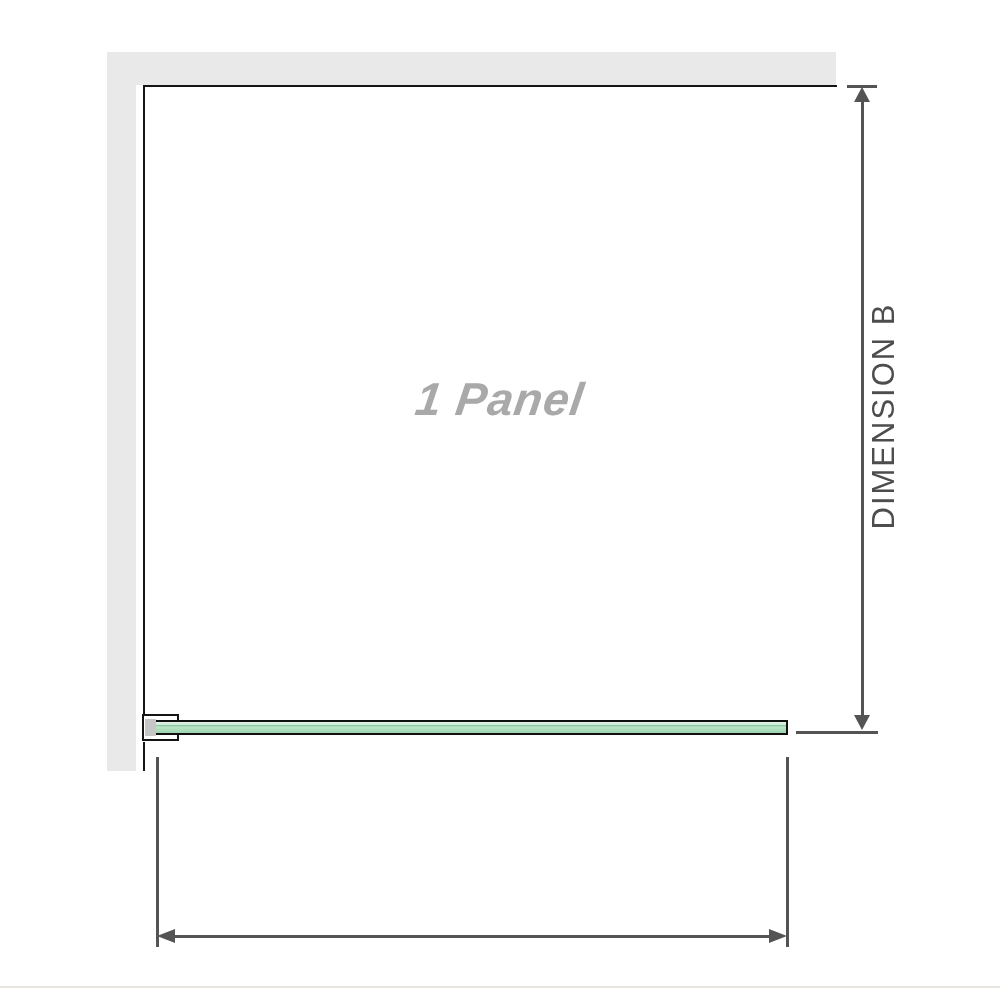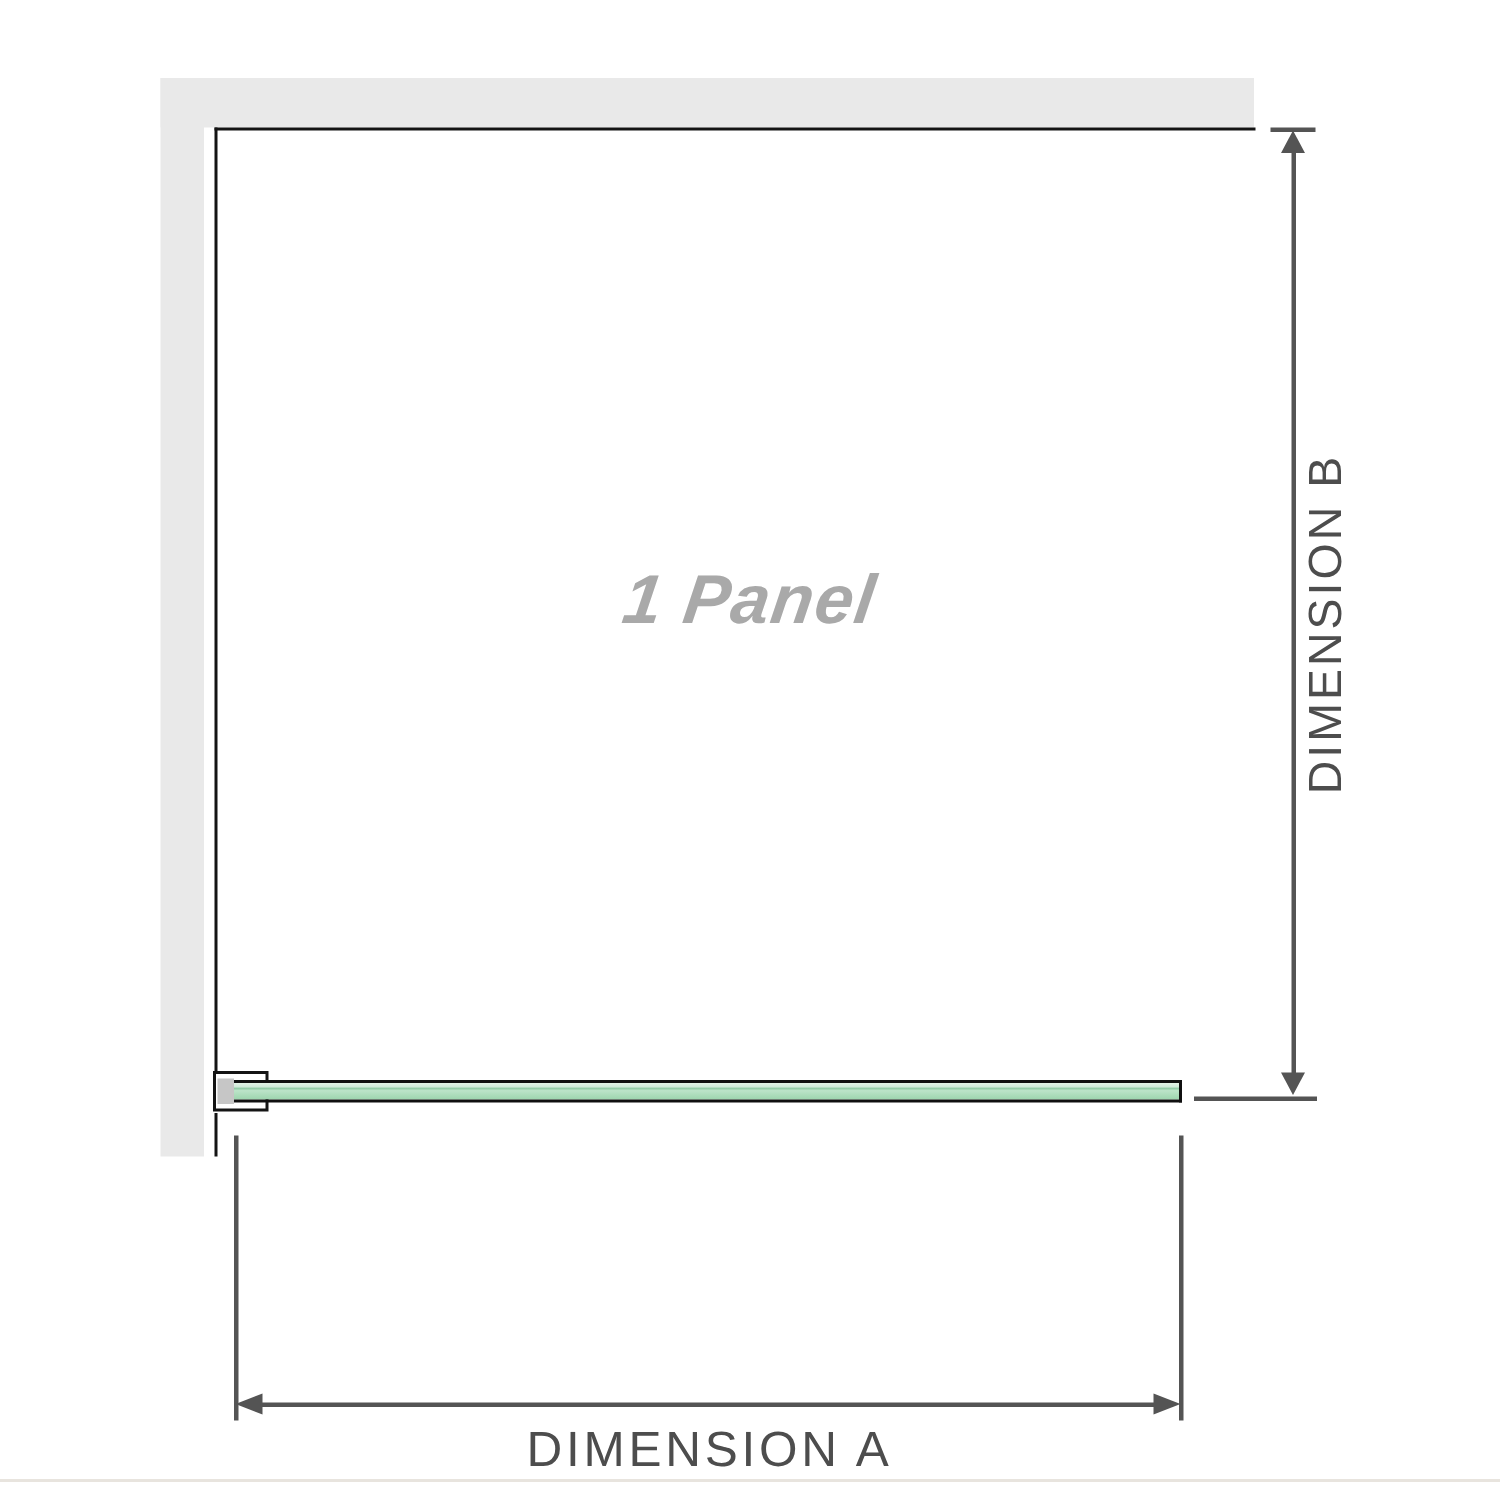--- a/index.html
+++ b/index.html
@@ -164,17 +164,16 @@
   <div class="abs dim dimb-line"></div>
   <div class="abs dimb-arrow-up"></div>
   <div class="abs dimb-arrow-down"></div>
   <div class="abs dimb-label">DIMENSION B</div>
 
   <div class="abs dim dima-ext-left"></div>
   <div class="abs dim dima-ext-right"></div>
   <div class="abs dim dima-line"></div>
   <div class="abs dima-arrow-left"></div>
   <div class="abs dima-arrow-right"></div>
-  <div class="abs dima-label">DIMENSION A</div>
 
   <div class="abs baseline"></div>
 
 </div>
 
 </body></html>

